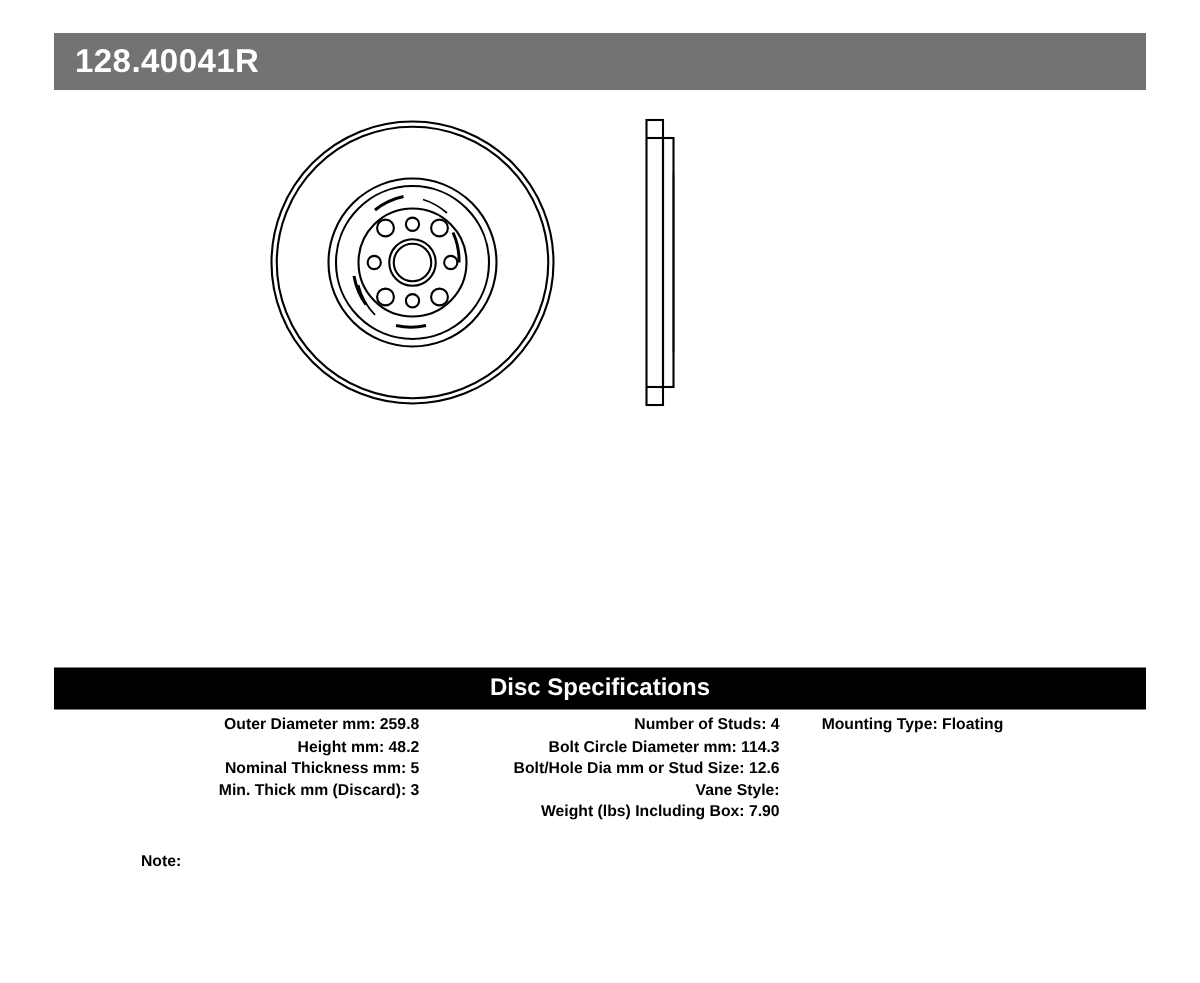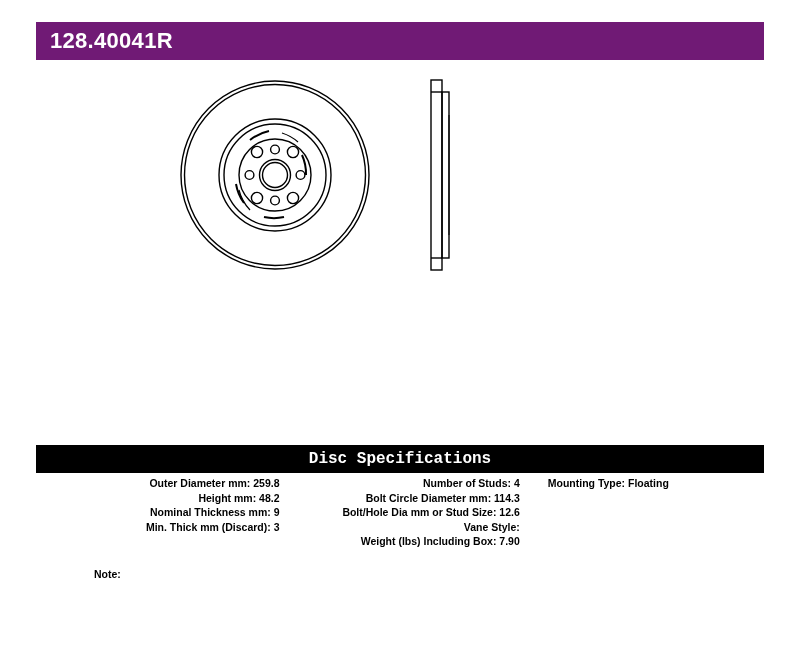--- a/index.html
+++ b/index.html
@@ -16,21 +16,21 @@
     overflow: hidden;
   }
 
   
   .header-bar {
     position: absolute;
     left: 36px;
     top: 22px;
     width: 728px;
     height: 38px;
-    background: #701a75;
+    background: #737373;
     color: #ffffff;
     display: flex;
     align-items: center;
     justify-content: space-between;
     padding: 0 14px;
     box-sizing: border-box;
   }
   .part-number {
     font-size: 22px;
     font-weight: bold;
@@ -61,21 +61,20 @@
     position: absolute;
     left: 36px;
     top: 445px;
     width: 728px;
     height: 28px;
     background: #000000;
     color: #ffffff;
     display: flex;
     align-items: center;
     justify-content: center;
-    font-family: Liberation Mono, monospace;
   }
   .spec-bar-title {
     font-size: 16px;
     font-weight: bold;
   }
 
   
   .spec-columns {
     position: absolute;
     left: 36px;
@@ -172,21 +171,21 @@
 </div>
 
 <div class="spec-bar">
   <div class="spec-bar-title">Disc Specifications</div>
 </div>
 
 <div class="spec-columns">
   <div class="spec-col spec-col-left">
     <div class="spec-line">Outer Diameter mm: 259.8</div>
     <div class="spec-line">Height mm: 48.2</div>
-    <div class="spec-line">Nominal Thickness mm: 9</div>
+    <div class="spec-line">Nominal Thickness mm: 5</div>
     <div class="spec-line">Min. Thick mm (Discard): 3</div>
   </div>
   <div class="spec-col spec-col-mid">
     <div class="spec-line">Number of Studs: 4</div>
     <div class="spec-line">Bolt Circle Diameter mm: 114.3</div>
     <div class="spec-line">Bolt/Hole Dia mm or Stud Size: 12.6</div>
     <div class="spec-line">Vane Style:</div>
     <div class="spec-line">Weight (lbs) Including Box: 7.90</div>
   </div>
   <div class="spec-col spec-col-right">

